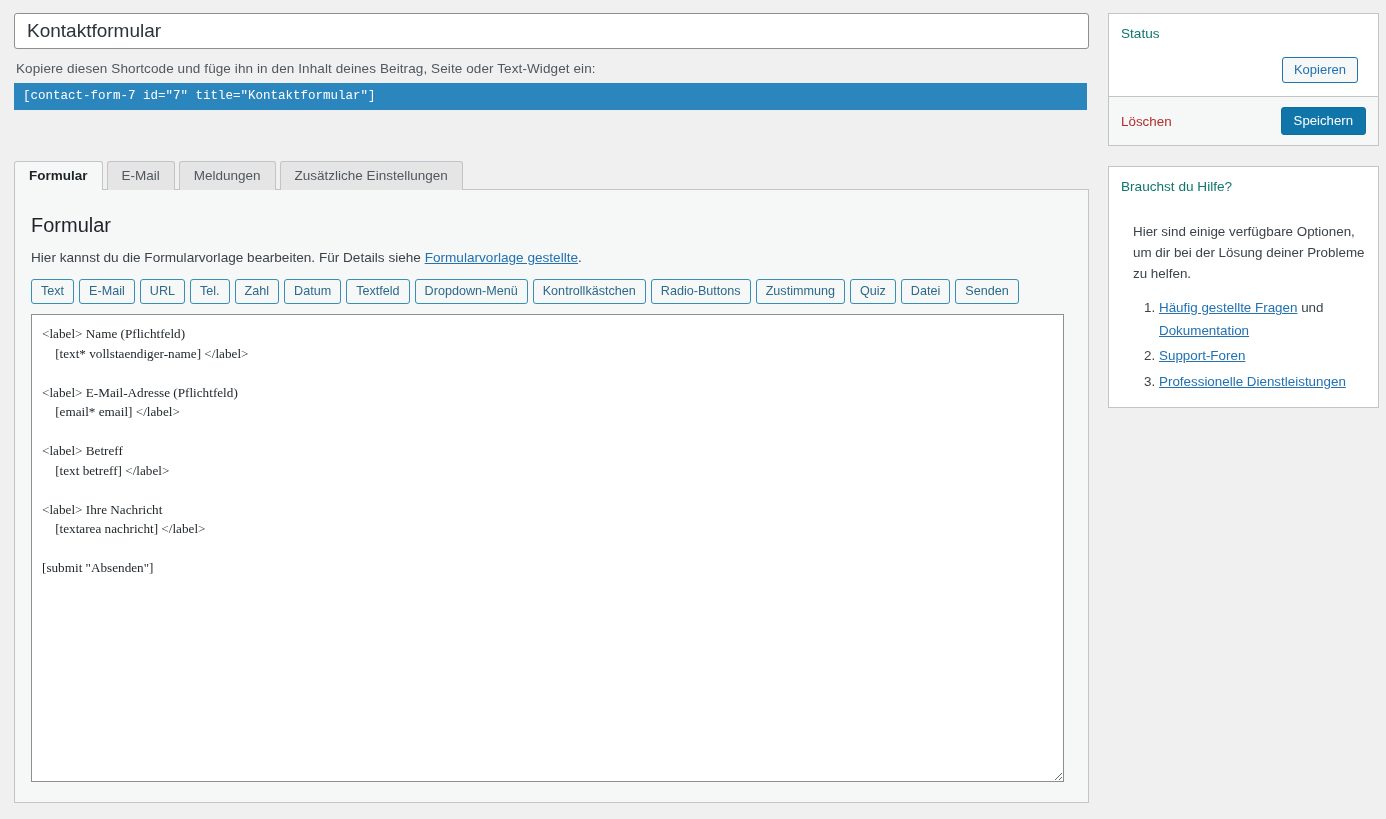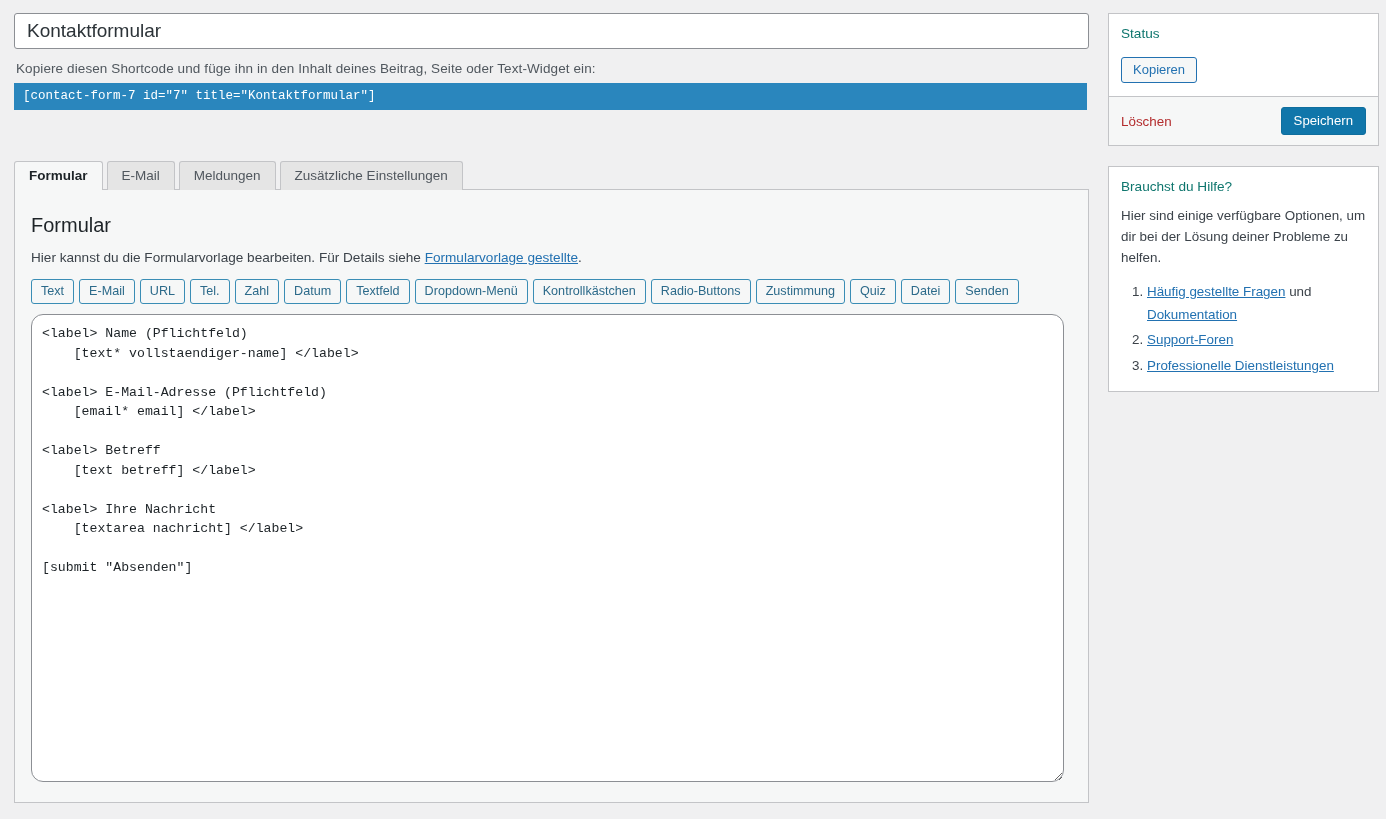--- a/index.html
+++ b/index.html
@@ -167,22 +167,22 @@
 
   
   .code-area {
     box-sizing: border-box;
     display: block;
     width: 1033px;
     height: 468px;
     padding: 9px 10px;
     background: #ffffff;
     border: 1px solid #8c8f94;
-    border-radius: 12px;
-    font-family: Liberation Mono, monospace;
+    border-radius: 0;
+    font-family: Liberation Serif, serif;
     font-size: 13.2px;
     line-height: 19.5px;
     color: #1d2327;
     resize: both;
     outline: none;
     white-space: pre;
     overflow: auto;
   }
 
   
@@ -203,21 +203,21 @@
     margin: 0;
     padding: 10px 12px 10px 12px;
     font-size: 13.6px;
     font-weight: normal;
     color: #0f766e;
     line-height: 1.4;
   }
   .status-body {
     padding: 4px 20px 13px 12px;
     display: flex;
-    justify-content: flex-start;
+    justify-content: flex-end;
   }
   .btn-secondary {
     box-sizing: border-box;
     height: 26px;
     padding: 0 11px;
     font-family: "Liberation Sans", sans-serif;
     font-size: 13px;
     line-height: 24px;
     color: #2271b1;
     background: #f6f7f7;
@@ -246,21 +246,22 @@
     font-family: "Liberation Sans", sans-serif;
     font-size: 13.2px;
     line-height: 26px;
     color: #ffffff;
     background: #1076aa;
     border: 1px solid #0f6e9e;
     border-radius: 3px;
     cursor: pointer;
   }
   .help-body {
-    padding: 0 12px 12px 12px;
+    padding: 0 12px 12px 24px;
+    margin-top: 16px;
   }
   .help-p {
     margin: 0 0 12px 0;
     font-size: 13.4px;
     line-height: 1.55;
     color: #3c434a;
   }
   .help-list {
     margin: 0 0 2px 0;
     padding-left: 26px;

